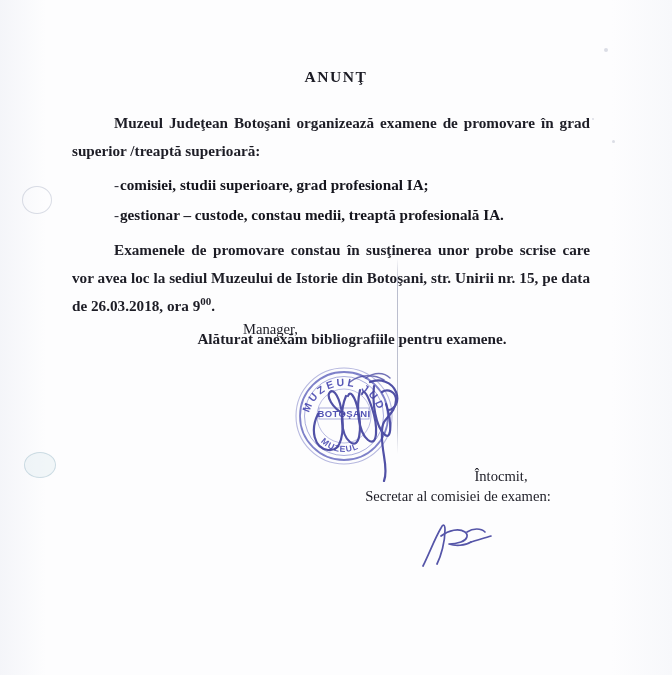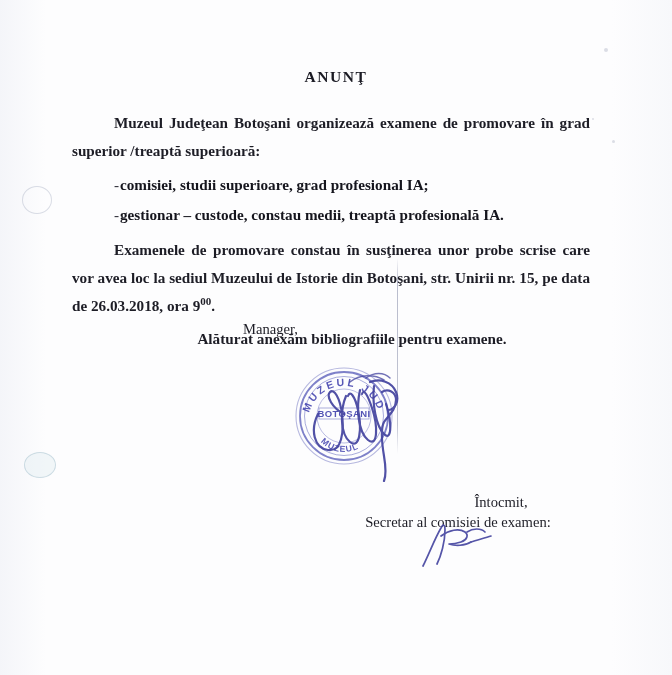--- a/index.html
+++ b/index.html
@@ -99,21 +99,21 @@
     width: 180px;
     text-align: left;
     font-size: 14.6px;
     line-height: 19px;
     color: #1d1d26;
   }
 
   .sig-secretary {
     position: absolute;
     left: 338px;
-    top: 492px;
+    top: 466px;
     width: 240px;
     text-align: center;
     font-size: 14.6px;
     line-height: 20px;
     color: #1d1d26;
   }
   .sig-secretary .l1 {
     padding-left: 86px;
   }
 

